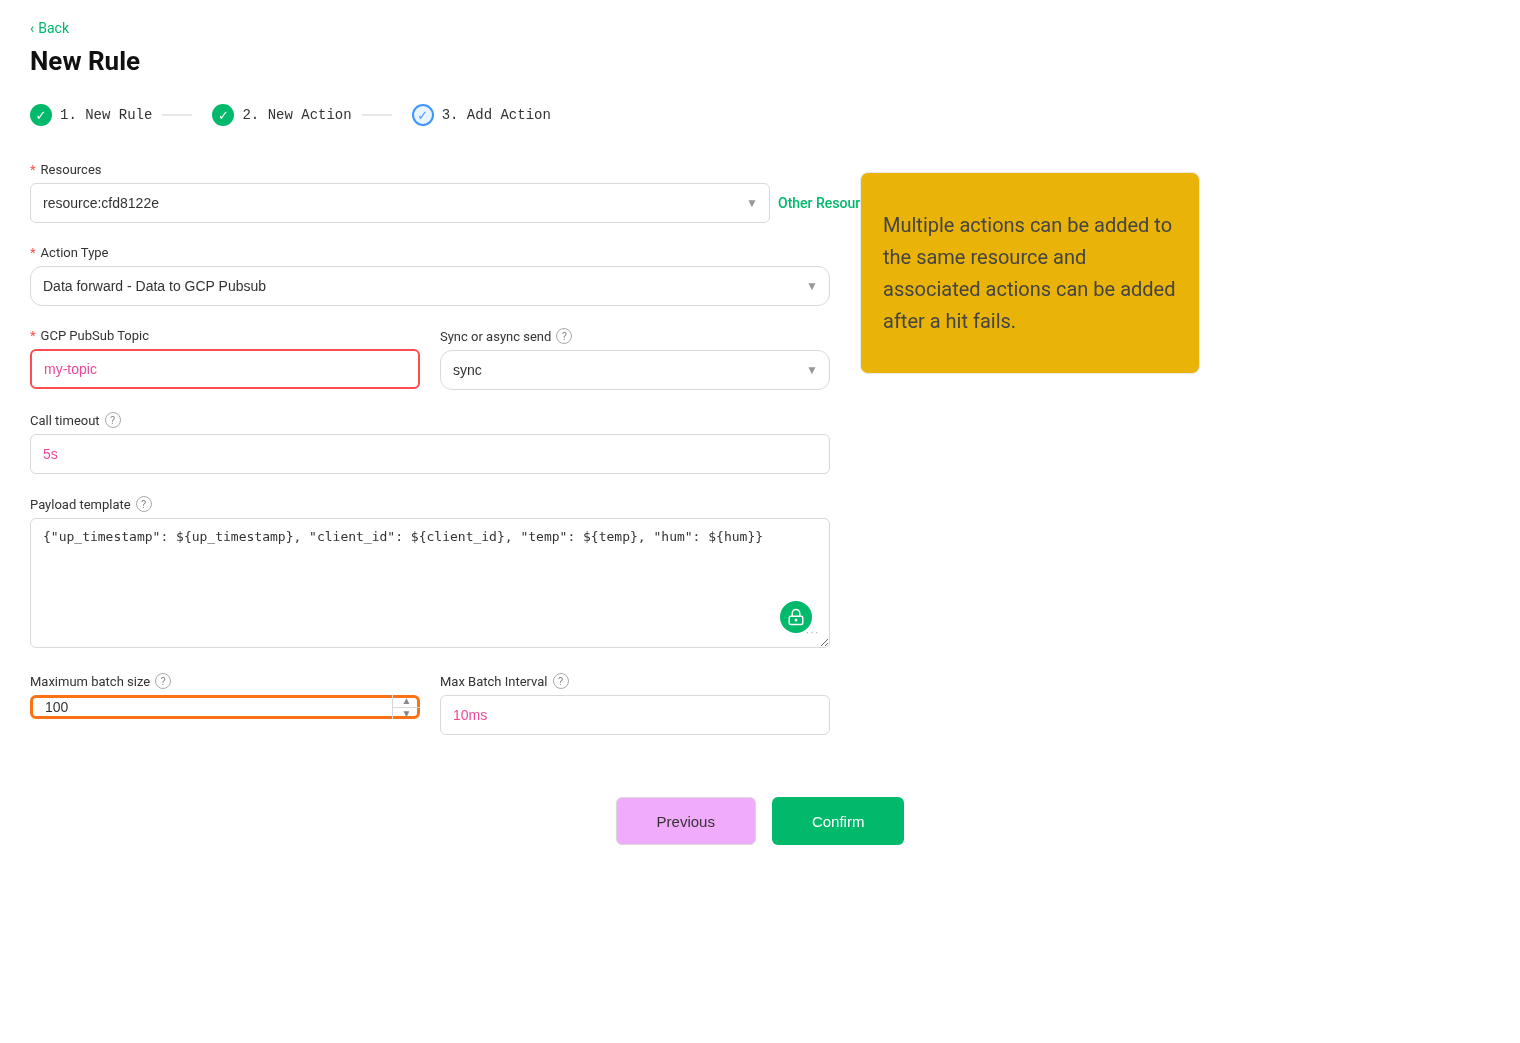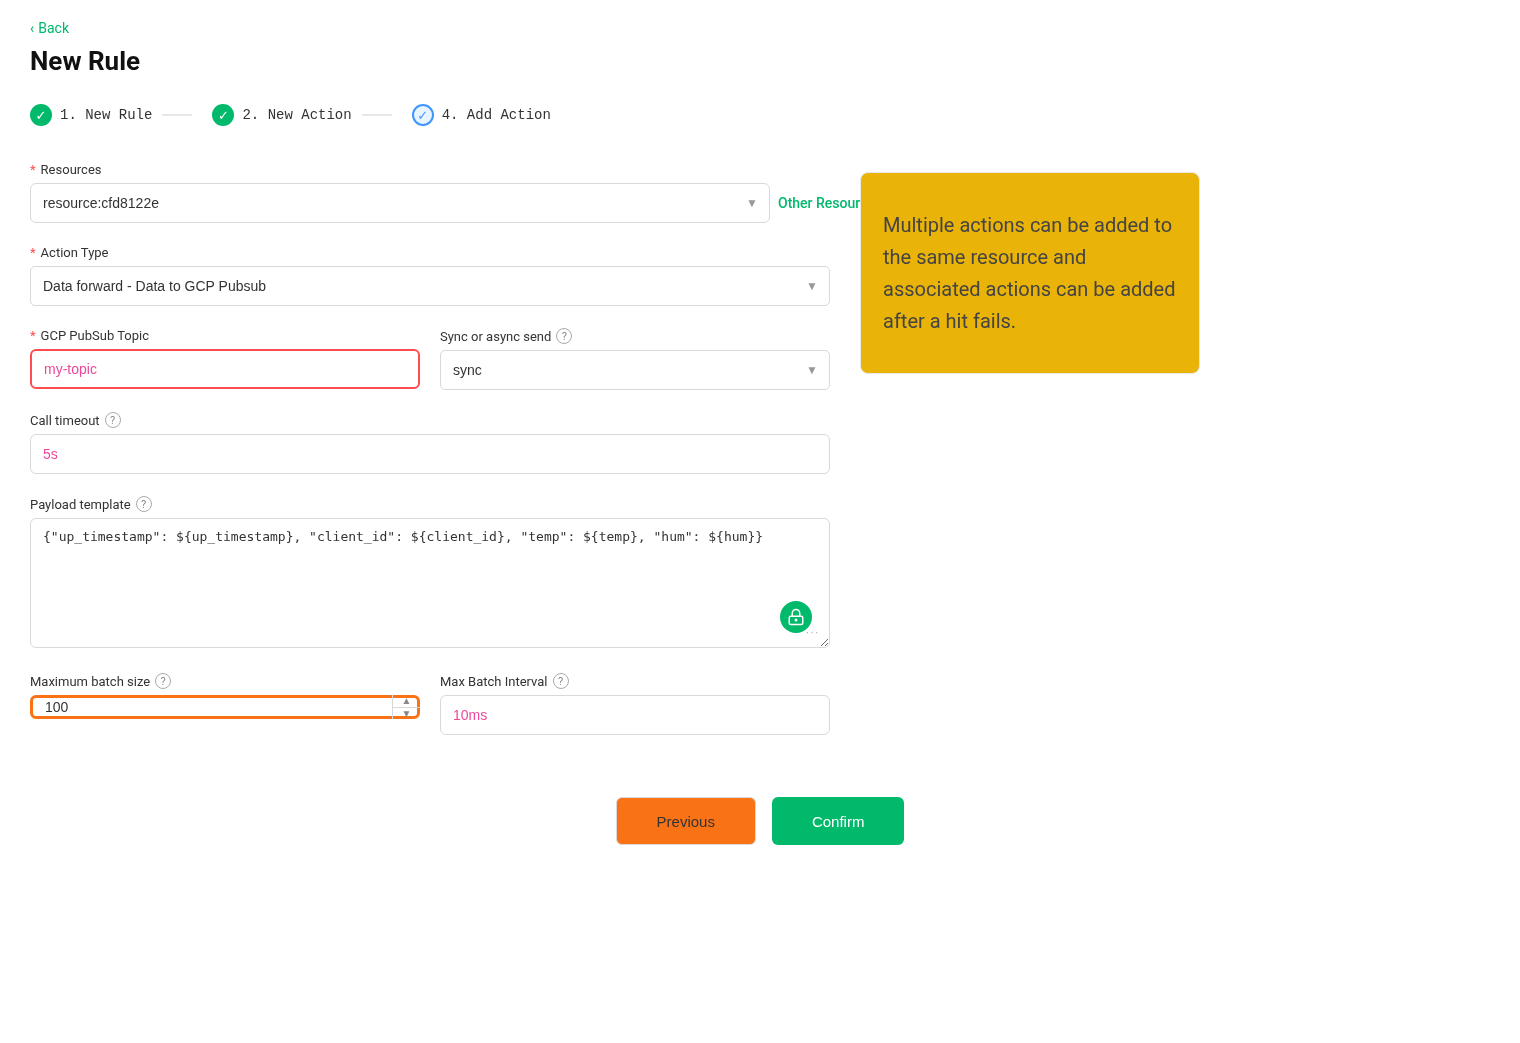--- a/index.html
+++ b/index.html
@@ -129,21 +129,21 @@
       font-size: 11px;
       cursor: pointer;
     }
     .select-wrapper {
       position: relative;
     }
     .select-wrapper select {
       width: 100%;
       height: 40px;
       border: 1px solid #d9d9d9;
-      border-radius: 5px;
+      border-radius: 12px;
       padding: 0 36px 0 12px;
       font-size: 14px;
       color: #333;
       background: #fff;
       appearance: none;
       cursor: pointer;
     }
     .select-wrapper .chevron {
       position: absolute;
       right: 12px;
@@ -286,21 +286,21 @@
       display: flex;
       justify-content: center;
       gap: 16px;
       margin-top: 40px;
     }
     .btn-previous {
       height: 48px;
       padding: 0 40px;
       border: 1px solid #d9d9d9;
       border-radius: 6px;
-      background: #f97316;
+      background: #f0abfc;
       font-size: 15px;
       color: #333;
       cursor: pointer;
     }
     .btn-confirm {
       height: 48px;
       padding: 0 40px;
       border: none;
       border-radius: 6px;
       background: #00b96b;
@@ -339,21 +339,21 @@
     <div class="step">
       <div class="step-icon complete">✓</div>
       <span class="step-label">1. New Rule</span>
     </div>
     <div class="step">
       <div class="step-icon complete">✓</div>
       <span class="step-label">2. New Action</span>
     </div>
     <div class="step">
       <div class="step-icon active">✓</div>
-      <span class="step-label">4. Add Action</span>
+      <span class="step-label">3. Add Action</span>
     </div>
   </div>
 
   
   <div class="form-body">
     <div class="form-left">
 
       <div style="margin-bottom: 6px;">
         <div class="field-label">
           <span class="required-star">*</span>

